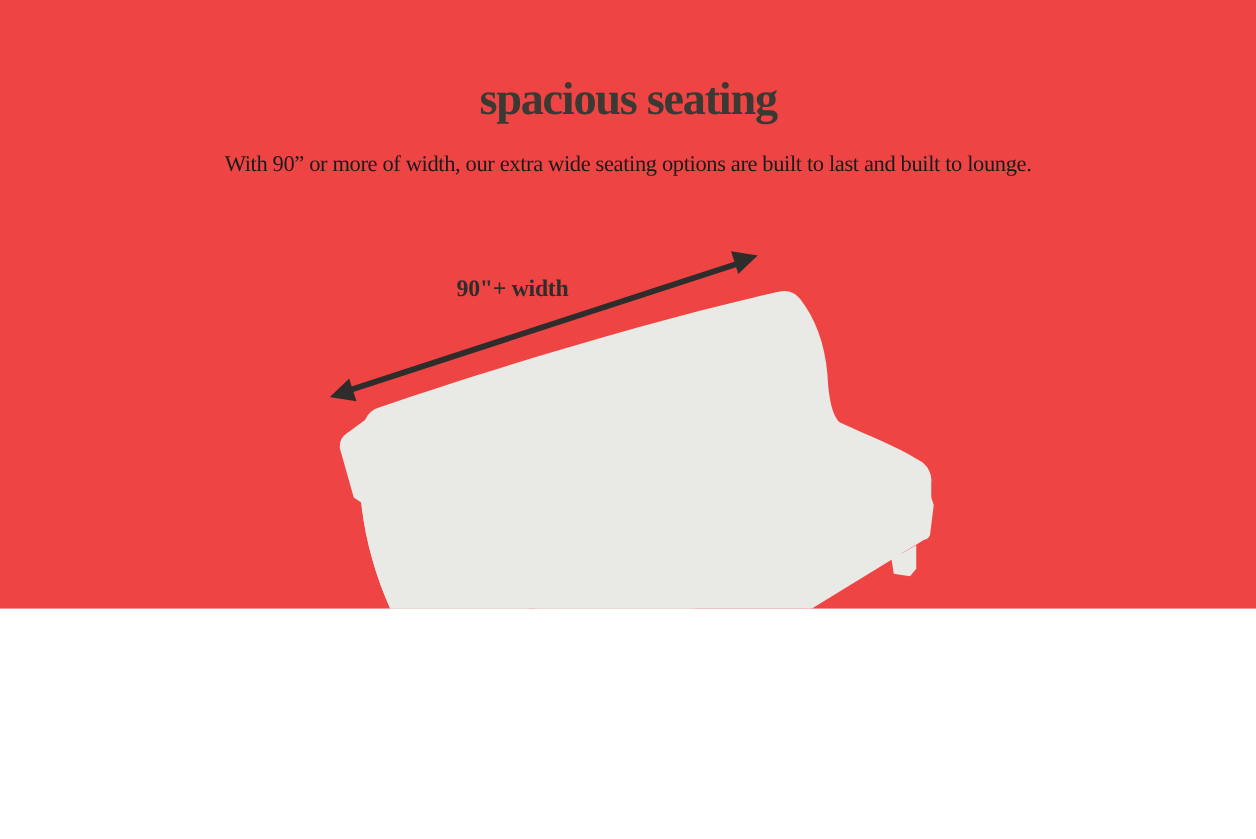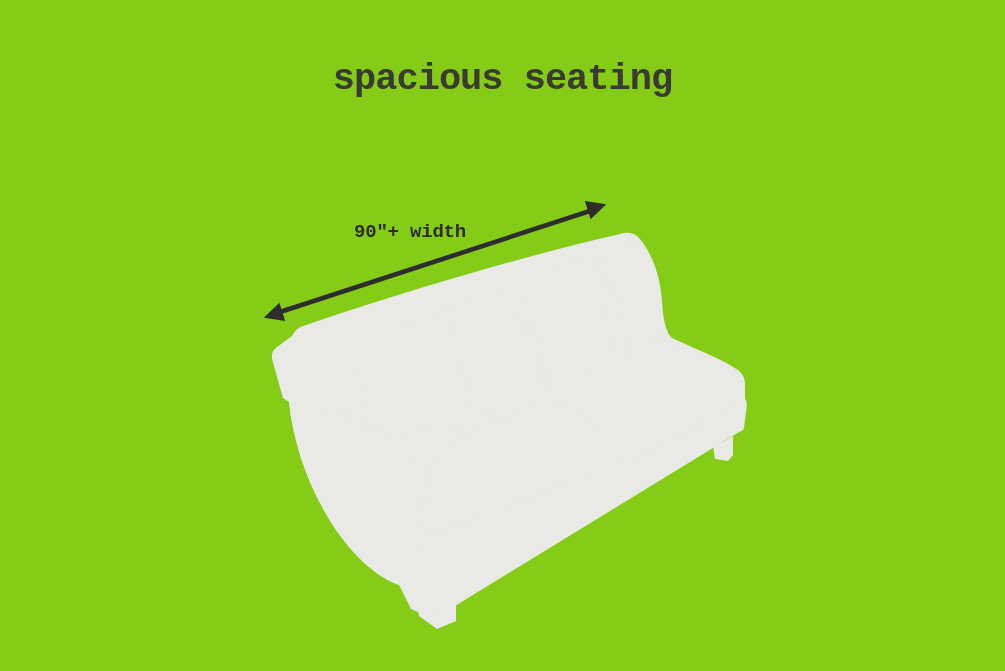--- a/index.html
+++ b/index.html
@@ -1,18 +1,18 @@
 <!DOCTYPE html>
 <html><head>
 <meta charset="utf-8">
 <style>
   html,body{margin:0;padding:0;background:#ffffff;}
   .canvas{
-    position:relative;width:1005px;height:671px;background:#84cc16;
-    overflow:hidden;font-family:Liberation Mono, monospace;
+    position:relative;width:1005px;height:487px;background:#ef4444;
+    overflow:hidden;font-family:Liberation Serif, serif;
   }
   .title{
     position:absolute;left:0;right:0;top:58px;text-align:center;
     font-size:37px;font-weight:bold;letter-spacing:-1px;color:#3b3933;
   }
   .subtitle{
     position:absolute;left:0;right:0;top:118px;text-align:center;
     font-size:18px;line-height:27px;letter-spacing:-0.3px;color:#1a1a1a;
   }
   .dim-label{
@@ -21,20 +21,21 @@
   }
   svg.scene{position:absolute;left:0;top:0;width:1005px;height:671px;}
 </style>
 </head>
 <body>
 
 <div class="canvas">
 
   <div class="title">spacious seating</div>
   <div class="subtitle">
+    <div>With 90” or more of width, our extra wide seating options are built to last and built to lounge.</div>
   </div>
 
   <svg class="scene" viewBox="0 0 1005 671">
 
     <g stroke="#2e2d2b">
       <line x1="277" y1="313" x2="593" y2="210" stroke-width="4.6"></line>
       <polygon points="266,317 283.7,319.8 278.9,304.6" stroke-width="2" fill="#2e2d2b"></polygon>
       <polygon points="604,205 591.1,217.4 586.3,202.2" stroke-width="2" fill="#2e2d2b"></polygon>
     </g>
 

